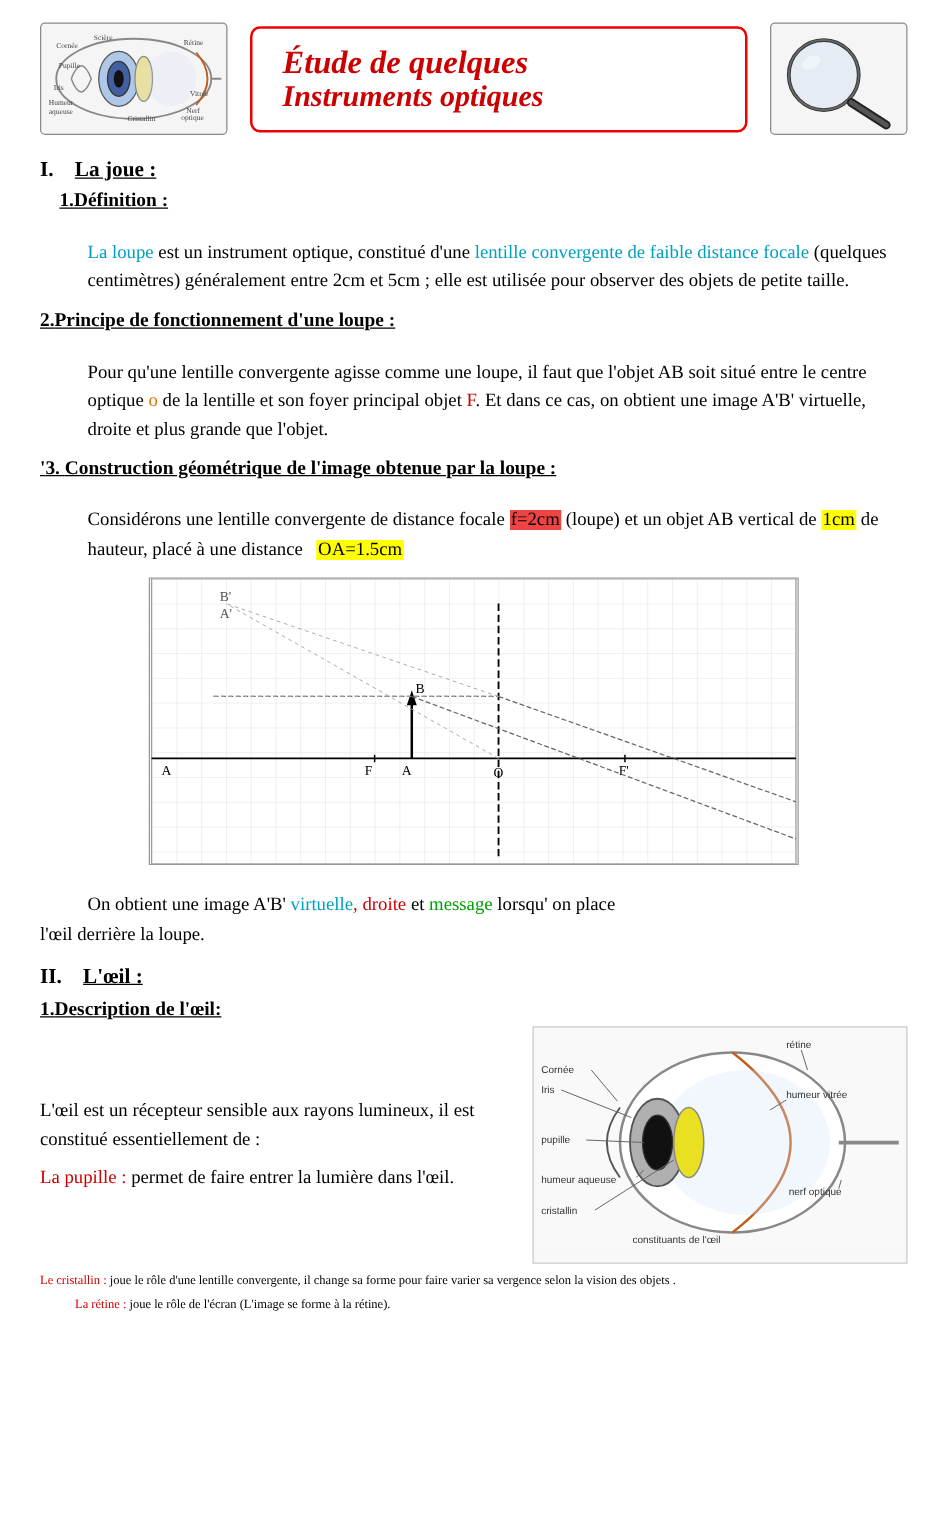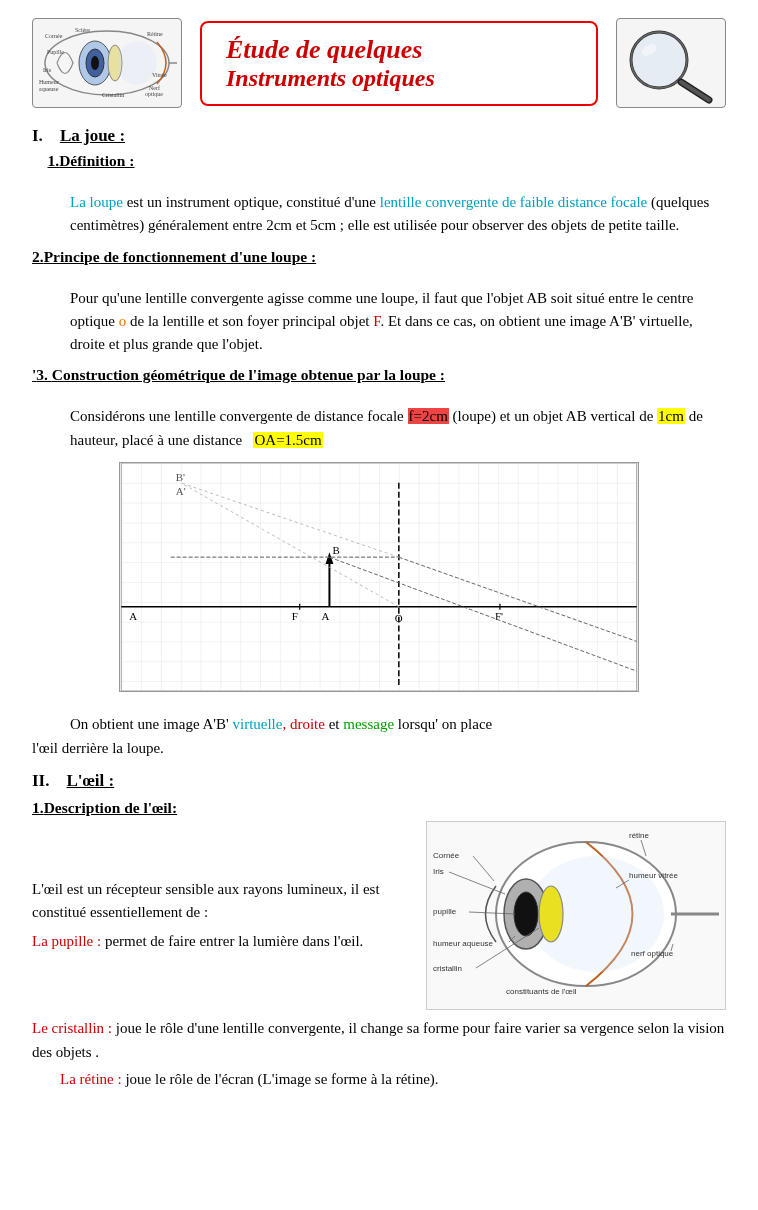--- a/index.html
+++ b/index.html
@@ -150,21 +150,21 @@
     .eye-anatomy-img {
       width: 300px;
       min-width: 260px;
       border: 1px solid #ccc;
       background: #f8f8f8;
       padding: 4px;
     }
 
     .bottom-paras {
       margin-top: 6px;
-      font-size: 15px;
+      font-size: 10px;
       line-height: 1.6;
     }
 
     
     .section-ii {
       margin-top: 14px;
     }
   </style>
 </head>
 <body>

